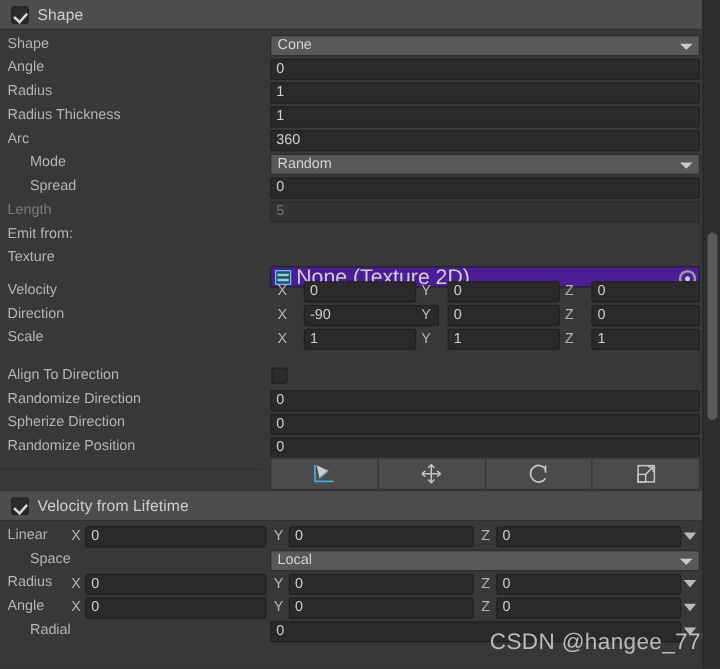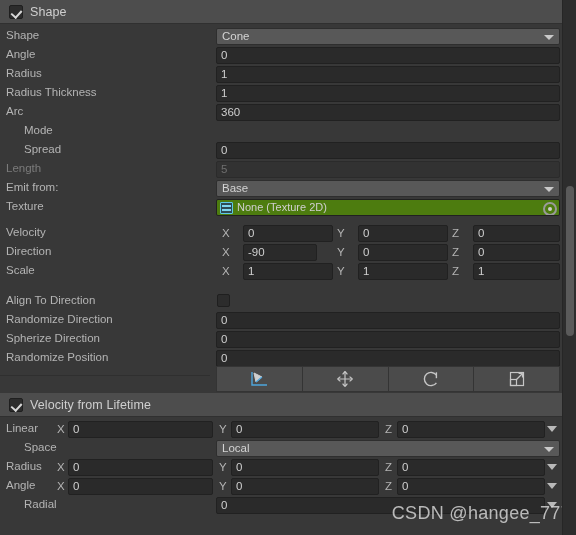--- a/index.html
+++ b/index.html
@@ -60,23 +60,23 @@
     background: #585858; border: 1px solid #2e2e2e; border-radius: 2px;
     color: #d3d3d3; font-size: 11.5px; line-height: 15px;
     padding-left: 5px; white-space: nowrap; overflow: hidden;
   }
   .popup .caret {
     position: absolute; right: 5px; top: 6px;
     width: 0; height: 0; border-left: 5px solid transparent;
     border-right: 5px solid transparent; border-top: 5px solid #c9c9c9;
   }
   .objfield {
-    position: absolute; top: 2px; height: 17px;
-    background: #4d7c0f; border: 1px solid #212121; border-radius: 2px;
-    color: #cfcfcf; font-size: 11px; line-height: 15px;
+    position: absolute; top: 16px; height: 17px;
+    background: #4c1d95; border: 1px solid #212121; border-radius: 2px;
+    color: #cfcfcf; font-size: 17px; line-height: 15px;
     padding-left: 20px; white-space: nowrap; overflow: hidden;
   }
   .tex-ico {
     position: absolute; left: 3px; top: 2px; width: 13px; height: 12px;
     border: 1px solid #5fc9e8; border-radius: 1px; background: #2e4a55;
   }
   .tex-ico::before {
     content: ""; position: absolute; left: 1px; top: 2px;
     width: 9px; height: 2px; background: #7fd4ee;
   }
@@ -181,38 +181,38 @@
     <div class="field" style="left:216px;width:344px">1</div>
   </div>
 
   <div class="row" style="top:102px">
     <span class="lbl">Arc</span>
     <div class="field" style="left:216px;width:344px">360</div>
   </div>
 
   <div class="row" style="top:121px">
     <span class="lbl indent">Mode</span>
+    <div class="popup" style="left:216px;width:344px">
+      <span>Random</span>
+      <span class="caret"></span>
+    </div>
   </div>
 
   <div class="row" style="top:140px">
     <span class="lbl indent">Spread</span>
     <div class="field" style="left:216px;width:344px">0</div>
   </div>
 
   <div class="row" style="top:159px">
     <span class="lbl dim">Length</span>
     <div class="field dim" style="left:216px;width:344px">5</div>
   </div>
 
   <div class="row" style="top:178px">
     <span class="lbl">Emit from:</span>
-    <div class="popup" style="left:216px;width:344px">
-      <span>Base</span>
-      <span class="caret"></span>
-    </div>
   </div>
 
   <div class="row" style="top:197px">
     <span class="lbl">Texture</span>
     <div class="objfield" style="left:216px;width:344px">
       <span class="tex-ico"></span>
       <span>None (Texture 2D)</span>
       <span class="picker"></span>
     </div>
   </div>
@@ -223,21 +223,21 @@
     <div class="field" style="left:243px;width:90px">0</div>
     <span class="axis" style="left:337px">Y</span>
     <div class="field" style="left:358px;width:90px">0</div>
     <span class="axis" style="left:452px">Z</span>
     <div class="field" style="left:473px;width:87px">0</div>
   </div>
 
   <div class="row" style="top:242px">
     <span class="lbl">Direction</span>
     <span class="axis" style="left:222px">X</span>
-    <div class="field" style="left:243px;width:74px">-90</div>
+    <div class="field" style="left:243px;width:108px">-90</div>
     <span class="axis" style="left:337px">Y</span>
     <div class="field" style="left:358px;width:90px">0</div>
     <span class="axis" style="left:452px">Z</span>
     <div class="field" style="left:473px;width:87px">0</div>
   </div>
 
   <div class="row" style="top:261px">
     <span class="lbl">Scale</span>
     <span class="axis" style="left:222px">X</span>
     <div class="field" style="left:243px;width:90px">1</div>

